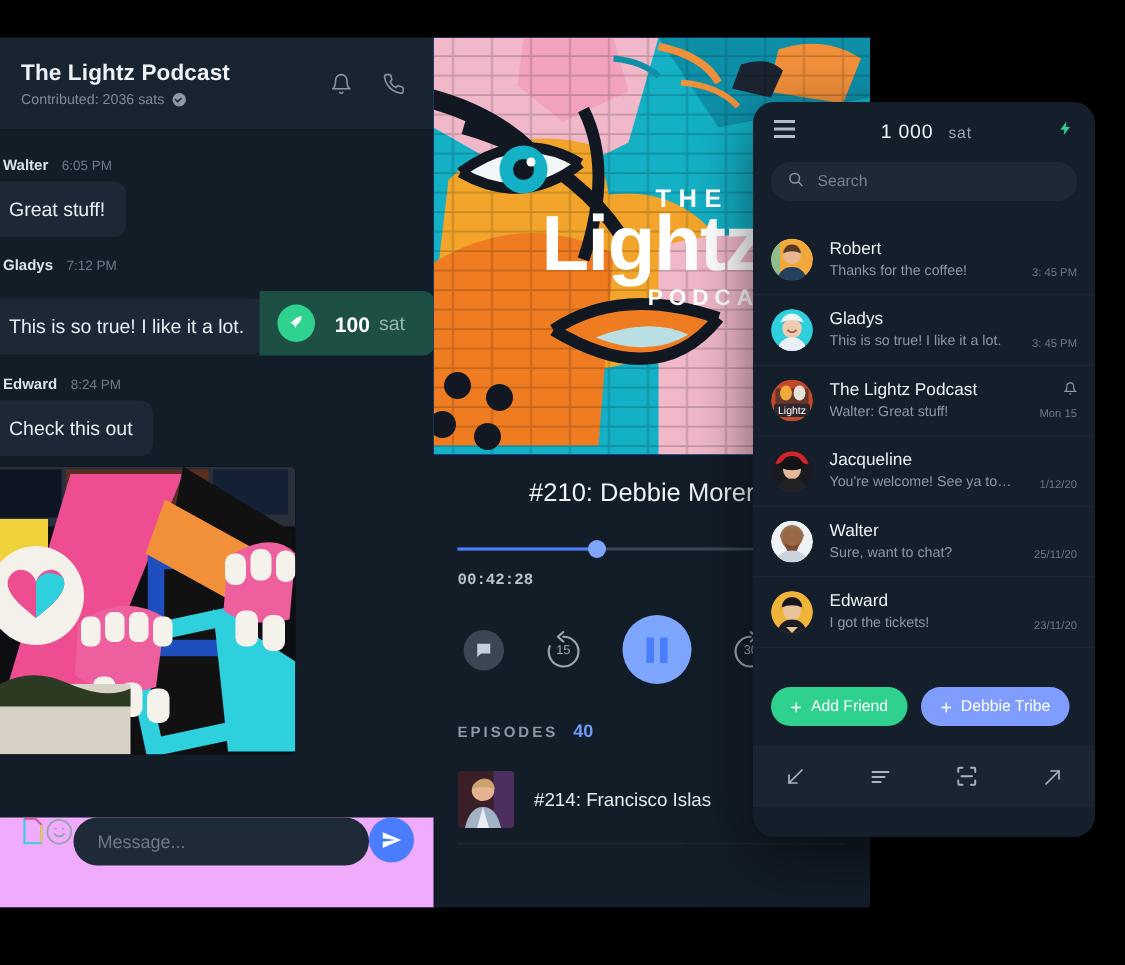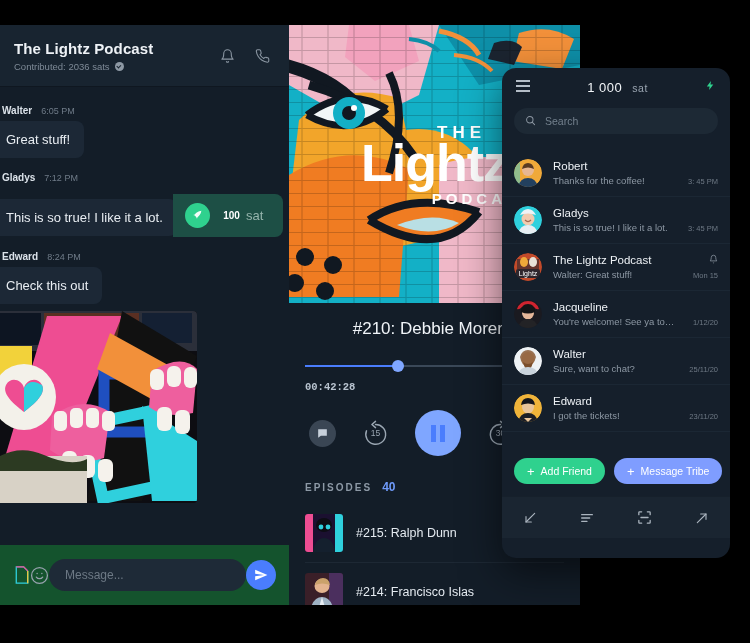--- a/index.html
+++ b/index.html
@@ -47,32 +47,32 @@
   .pay-bubble {
     background:#1d4f45; border-radius: 0 8px 8px 0;
     padding: 9px 20px 9px 12px; margin-left:-8px; margin-top:6px;
     display:inline-flex; align-items:center; gap:13px;
   }
   .pay-icon {
     width:25px;height:25px;border-radius:50%;background:#2fd18e;
     display:flex;align-items:center;justify-content:center;
     color:#ffffff; font-size:13px;
   }
-  .pay-amt { color:#ffffff; font-size:10px; font-weight:bold;}
+  .pay-amt { color:#ffffff; font-size:14px; font-weight:bold;}
   .pay-unit { color:#96b5ad; font-size:13px; margin-left:-7px;}
 
   .img-attach {
     width:205px; height:192px; margin-left:-8px; margin-top:7px;
     border-radius:0 4px 4px 0; overflow:hidden; position:relative;
     background:#111;
   }
 
   .composer {
     position:absolute; bottom:0; left:0; right:0; height:60px;
-    background:#14532d; display:flex; align-items:center; gap:0;
+    background:#f0abfc; display:flex; align-items:flex-start; gap:0;
     padding: 0 14px;
   }
   .composer-input {
     flex:1; height:32px; border-radius:16px; background:#1e2a37;
     border:none; outline:none; color:#c7d0da; font-size:12px;
     padding: 0 16px; font-family:"Liberation Sans", sans-serif;
   }
   .composer-input::placeholder{ color:#6d7985; }
   .send-btn {
     width:30px;height:30px;border-radius:50%;background:#4a7dfd;
@@ -407,34 +407,20 @@
 
       <div class="ep-head">
         <span class="ep-head-label">EPISODES</span>
         <span class="ep-head-count">40</span>
       </div>
 
       <div class="ep-list">
         <div class="ep-row">
           <span class="ep-thumb">
             <svg width="38" height="38" viewBox="0 0 38 38">
-              <rect width="38" height="38" fill="#1b1030"></rect>
-              <rect x="0" y="0" width="8" height="38" fill="#ee4d92"></rect>
-              <rect x="30" y="0" width="8" height="38" fill="#2fd0dd"></rect>
-              <ellipse cx="19" cy="11" rx="8" ry="7" fill="#0d0d14"></ellipse>
-              <path d="M8 38q2-14 11-14t11 14z" fill="#14202e"></path>
-              <circle cx="16" cy="13" r="2.4" fill="#2fd0dd"></circle>
-                <circle cx="23" cy="13" r="2.4" fill="#2fd0dd"></circle>
-            </svg>
-          </span>
-          <span class="ep-name">#215: Ralph Dunn</span>
-        </div>
-        <div class="ep-row">
-          <span class="ep-thumb">
-            <svg width="38" height="38" viewBox="0 0 38 38">
               <rect width="38" height="38" fill="#3a1f28"></rect>
               <rect x="24" y="0" width="14" height="38" fill="#4b2f5e"></rect>
               <ellipse cx="17" cy="13" rx="7.5" ry="7" fill="#e3b48f"></ellipse>
               <path d="M10 12q2-7 8-7t7 7q-8-3-15 0z" fill="#caa26b"></path>
               <path d="M5 38q3-14 12-14t12 14z" fill="#9fb3c4"></path>
               <path d="M17 24l4 14h-8z" fill="#e8eef4"></path>
             </svg>
           </span>
           <span class="ep-name">#214: Francisco Islas</span>
         </div>
@@ -602,21 +588,21 @@
 
     </div>
 
     <div class="ph-actions">
       <span class="pill green">
         <span class="plus">+</span>
         <span>Add Friend</span>
       </span>
       <span class="pill blue">
         <span class="plus">+</span>
-        <span>Message Tribe</span>
+        <span>Debbie Tribe</span>
       </span>
     </div>
 
     <div class="ph-nav">
       <span class="nav-ic">
         <svg width="16" height="16" viewBox="0 0 24 24" fill="none" stroke="currentColor" stroke-width="1.7" stroke-linecap="round" stroke-linejoin="round">
           <path d="M19 5L6 18"></path>
             <path d="M6 10v8h8"></path>
         </svg>
       </span>

